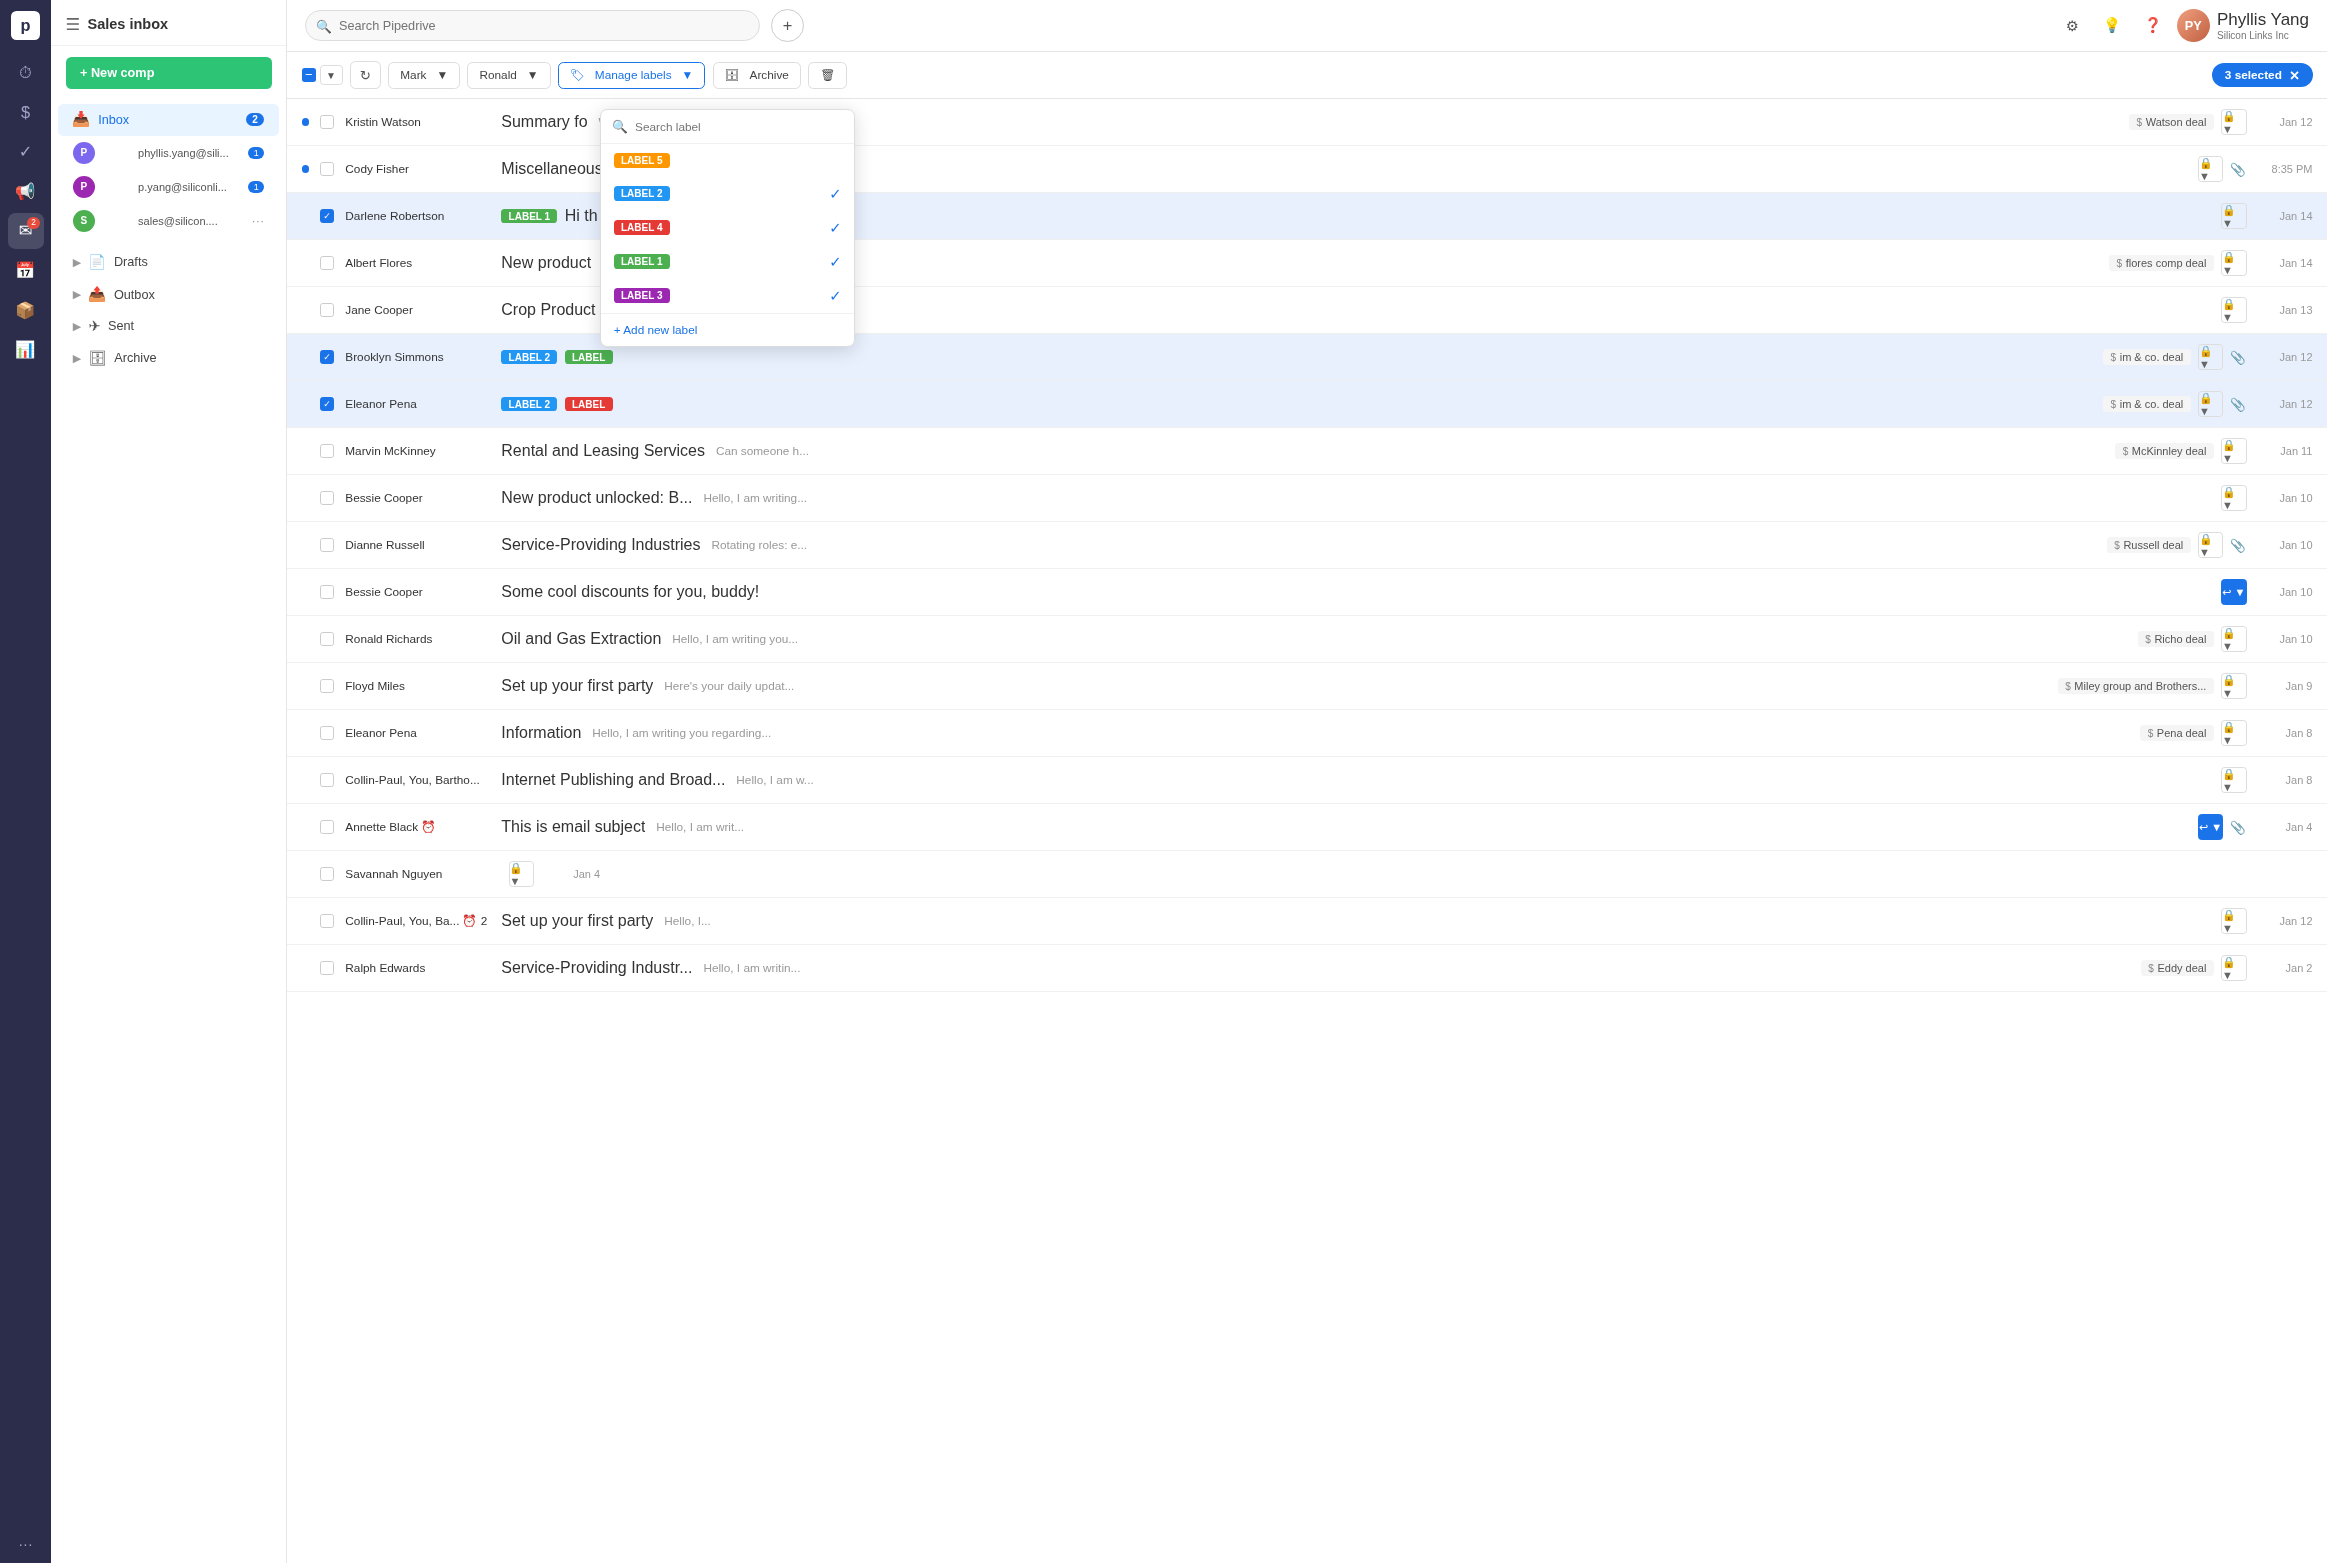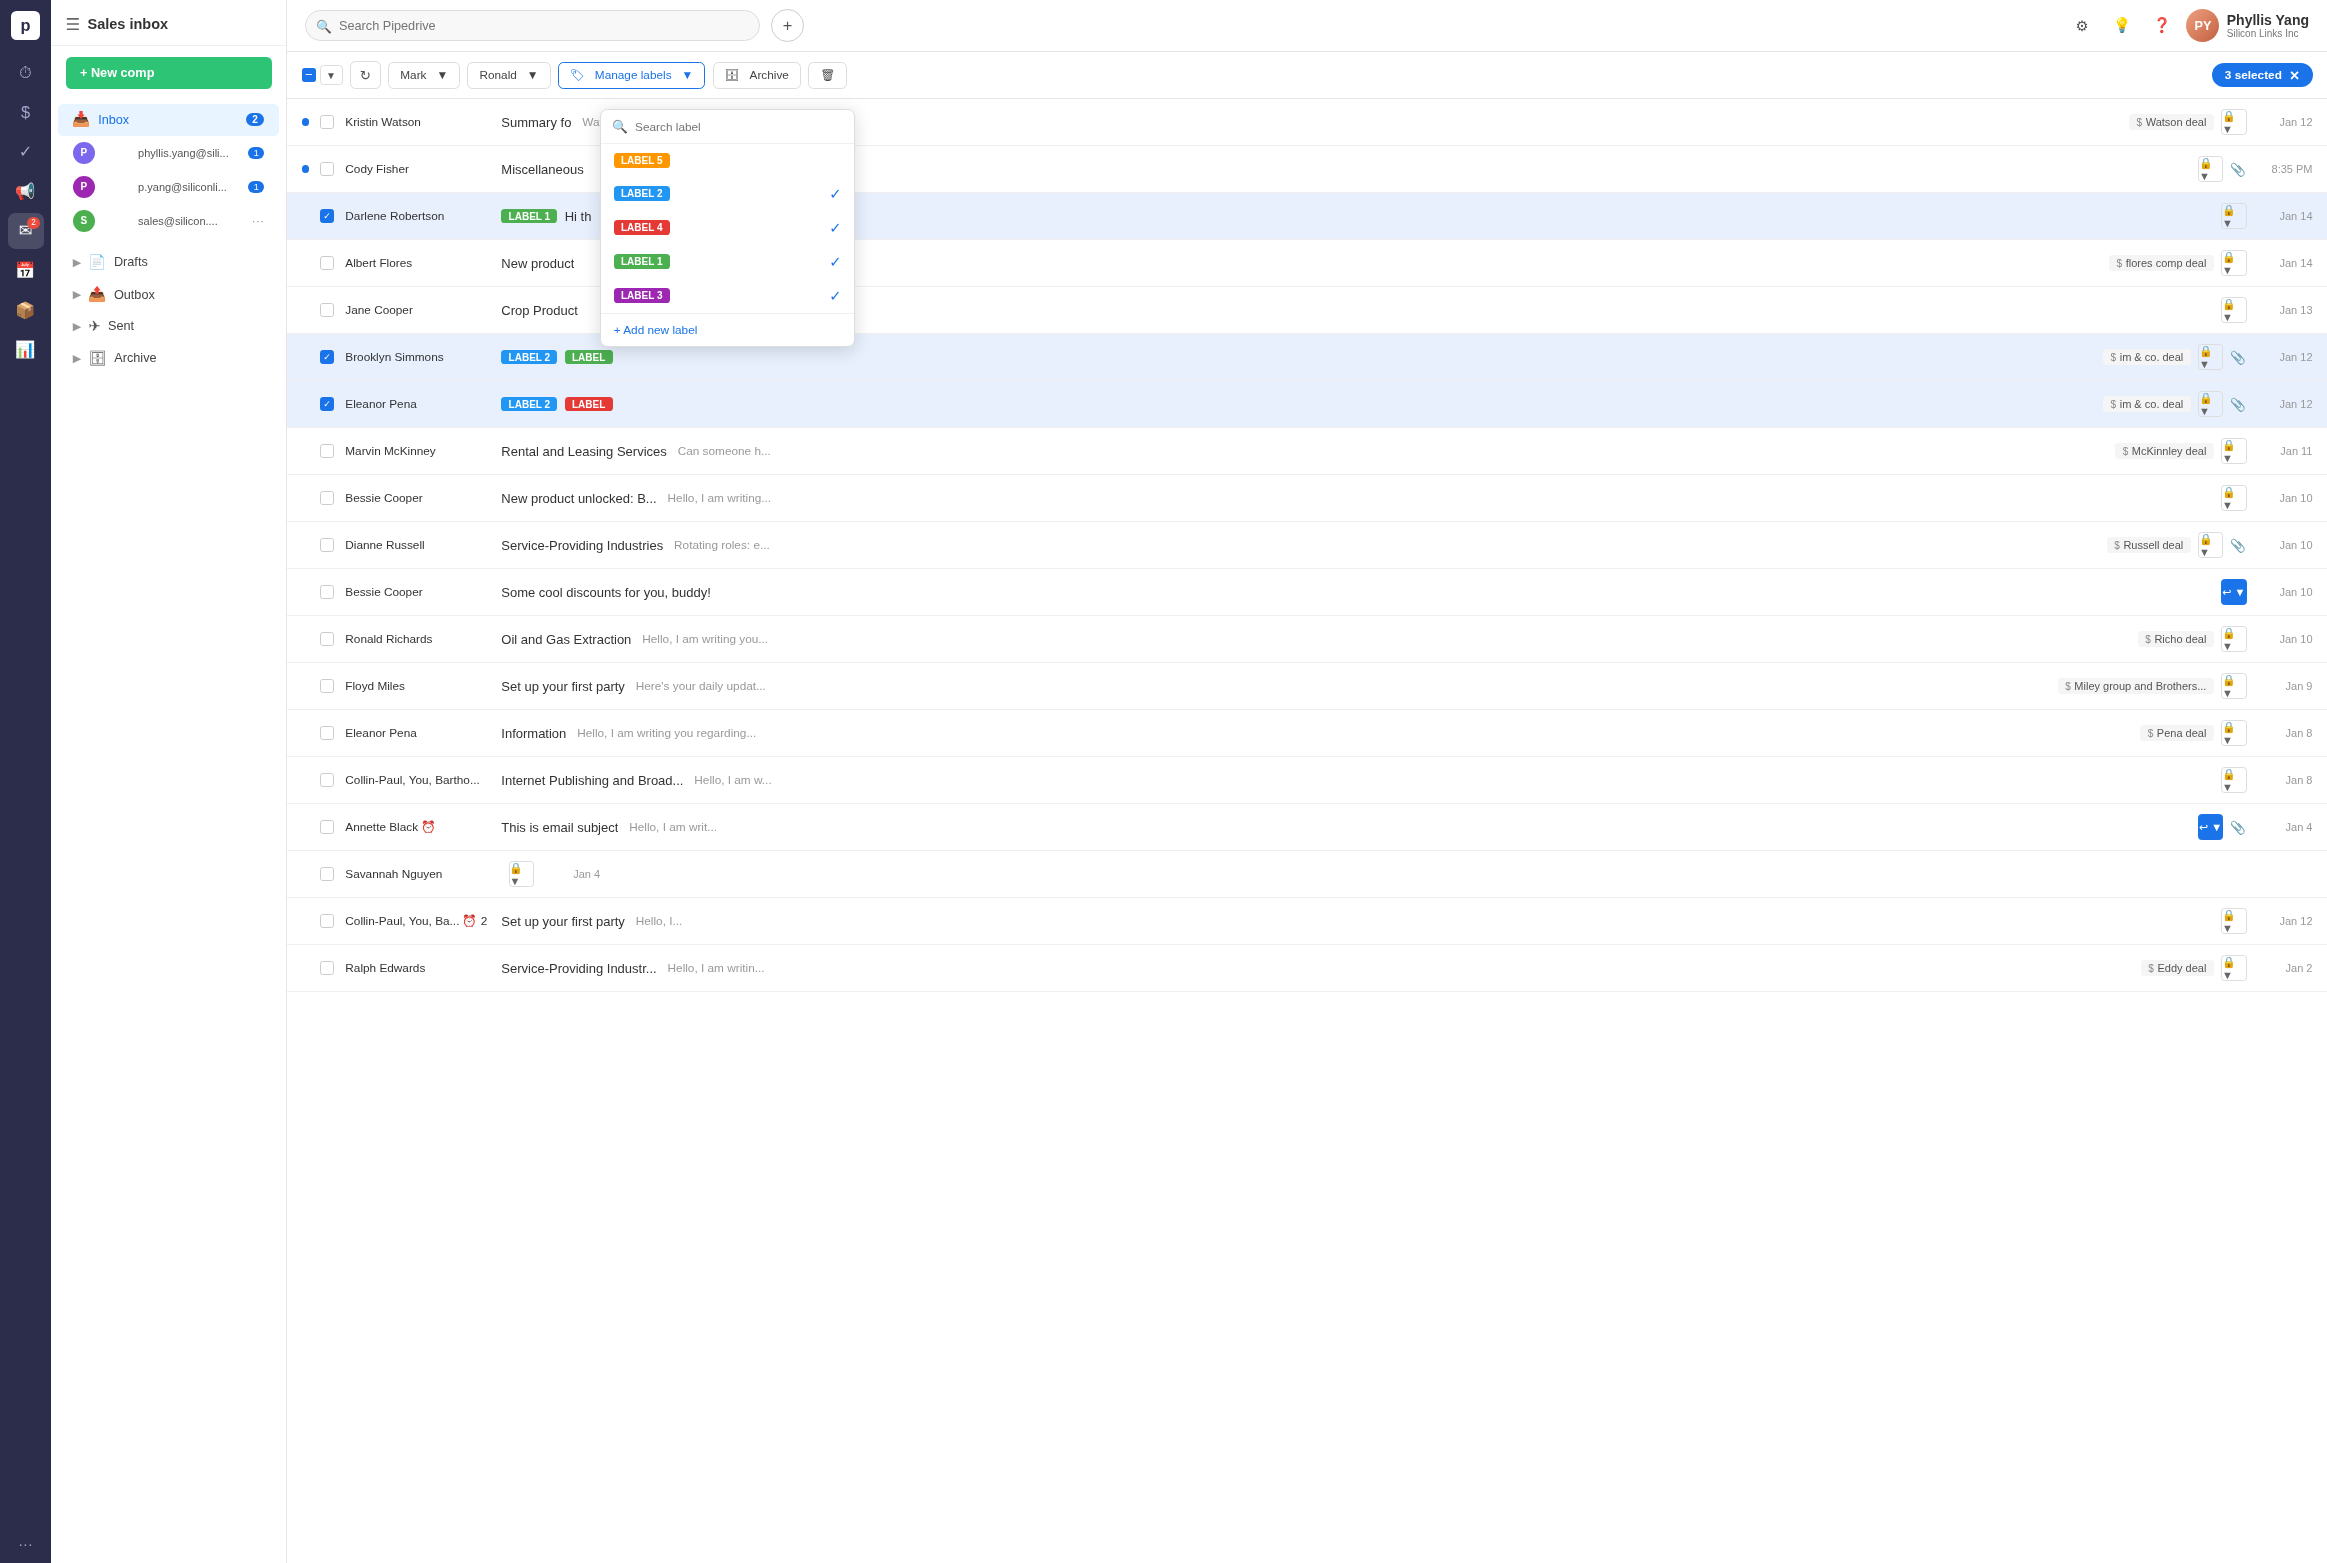--- a/index.html
+++ b/index.html
@@ -164,21 +164,21 @@
       cursor: pointer; color: #555; font-size: 16.4px;
     }
     .user-info { display: flex; align-items: center; gap: 7.3px; cursor: pointer; }
     .user-avatar-img {
       width: 33px; height: 33px; border-radius: 50%;
       background: linear-gradient(135deg, #f0a080, #c06040);
       display: flex; align-items: center; justify-content: center;
       color: #fff; font-size: 12.7px; font-weight: 600;
     }
     .user-text { display: flex; flex-direction: column; }
-    .user-name { font-size: 14px; font-weight: 700; color: #333; }
+    .user-name { font-size: 17px; font-weight: 400; color: #333; }
     .user-company { font-size: 10px; color: #777; }
 
     
     .email-toolbar {
       background: #fff;
       border-bottom: 0.9px solid #e5e5e5;
       padding: 9px 14.5px;
       display: flex; align-items: center; gap: 7.3px;
       flex-shrink: 0;
     }
@@ -261,21 +261,21 @@
       font-size: 10px;
       font-weight: 700;
       color: #fff;
       flex-shrink: 0;
     }
     .label-1 { background: #4caf50; }
     .label-2 { background: #2196f3; }
     .label-3 { background: #9c27b0; }
     .label-4 { background: #e53935; }
     .label-5 { background: #ff9800; }
-    .email-subject { font-size: 13px; font-weight: 500; color: #333; white-space: nowrap; overflow: hidden; text-overflow: ellipsis; text-align: right; }
+    .email-subject { font-size: 16px; font-weight: 500; color: #333; white-space: nowrap; overflow: hidden; text-overflow: ellipsis; text-align: right; }
     .email-preview { font-size: 11.8px; color: #999; white-space: nowrap; overflow: hidden; text-overflow: ellipsis; margin-left: 3.6px; }
     .email-meta { display: flex; align-items: center; gap: 7.3px; flex-shrink: 0; margin-left: 7.3px; }
     .deal-tag {
       display: flex; align-items: center; gap: 3.6px;
       font-size: 11px; color: #555;
       background: #f5f5f5;
       border-radius: 3.6px;
       padding: 1.8px 7.3px;
     }
     .deal-icon { color: #888; font-size: 10px; }

